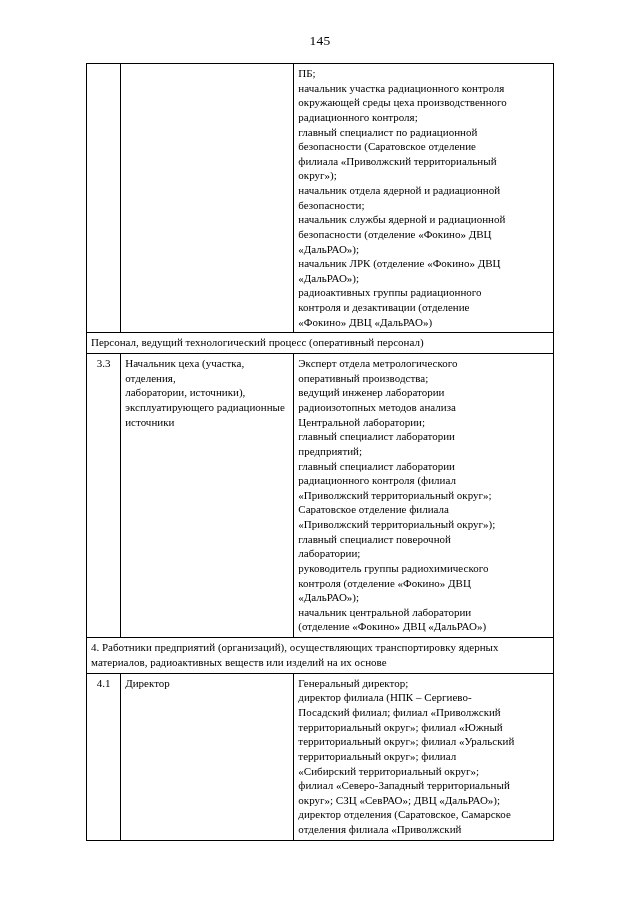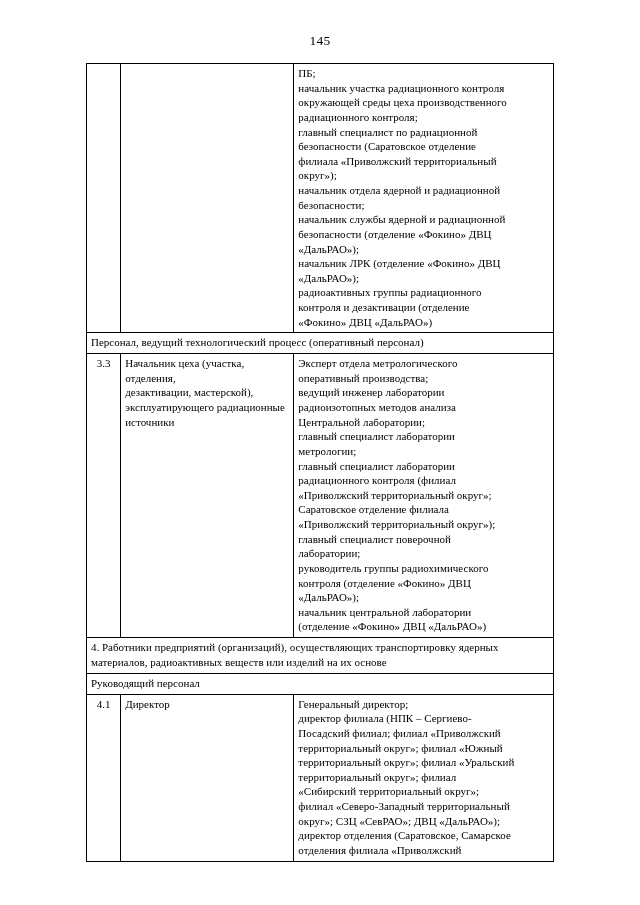--- a/index.html
+++ b/index.html
@@ -107,32 +107,32 @@
       <tr class="span-row">
         <td colspan="3" class="cell-center">
           <p class="ln">Персонал, ведущий технологический процесс (оперативный персонал)</p>
         </td>
       </tr>
 
       <tr>
         <td class="col-num cell-center">3.3</td>
         <td class="col-mid cell-just tight">
           <p class="ln">Начальник цеха (участка, отделения,</p>
-          <p class="ln">дезактивации, мастерской),</p>
+          <p class="ln">лаборатории, источники),</p>
           <p class="ln">эксплуатирующего радиационные</p>
           <p class="ln">источники</p>
         </td>
         <td class="col-right cell-just tight">
           <p class="ln">Эксперт отдела метрологического</p>
           <p class="ln">оперативный производства;</p>
           <p class="ln">ведущий инженер лаборатории</p>
           <p class="ln">радиоизотопных методов анализа</p>
           <p class="ln">Центральной лаборатории;</p>
           <p class="ln">главный специалист лаборатории</p>
-          <p class="ln">метрологии;</p>
+          <p class="ln">предприятий;</p>
           <p class="ln">главный специалист лаборатории</p>
           <p class="ln">радиационного контроля (филиал</p>
           <p class="ln">«Приволжский территориальный округ»;</p>
           <p class="ln">Саратовское отделение филиала</p>
           <p class="ln">«Приволжский территориальный округ»);</p>
           <p class="ln">главный специалист поверочной</p>
           <p class="ln">лаборатории;</p>
           <p class="ln">руководитель группы радиохимического</p>
           <p class="ln">контроля (отделение «Фокино» ДВЦ</p>
           <p class="ln">«ДальРАО»);</p>
@@ -141,25 +141,20 @@
         </td>
       </tr>
 
       <tr class="span-row">
         <td colspan="3" class="cell-center">
           <p class="ln">4. Работники предприятий (организаций), осуществляющих транспортировку ядерных</p>
           <p class="ln">материалов, радиоактивных веществ или изделий на их основе</p>
         </td>
       </tr>
 
-      <tr class="span-row">
-        <td colspan="3" class="cell-center">
-          <p class="ln">Руководящий персонал</p>
-        </td>
-      </tr>
 
       <tr>
         <td class="col-num cell-center">4.1</td>
         <td class="col-mid cell-just tight">
           <p class="ln">Директор</p>
         </td>
         <td class="col-right cell-just tight">
           <p class="ln">Генеральный директор;</p>
           <p class="ln">директор филиала (НПК – Сергиево-</p>
           <p class="ln">Посадский филиал; филиал «Приволжский</p>

